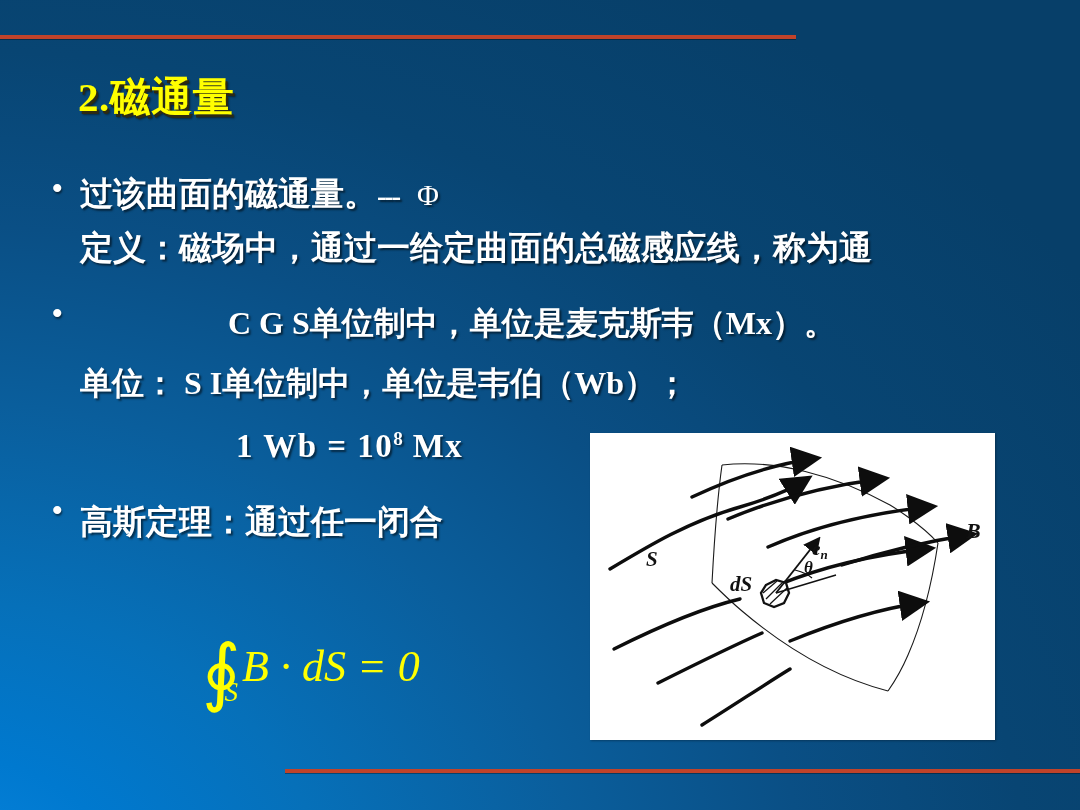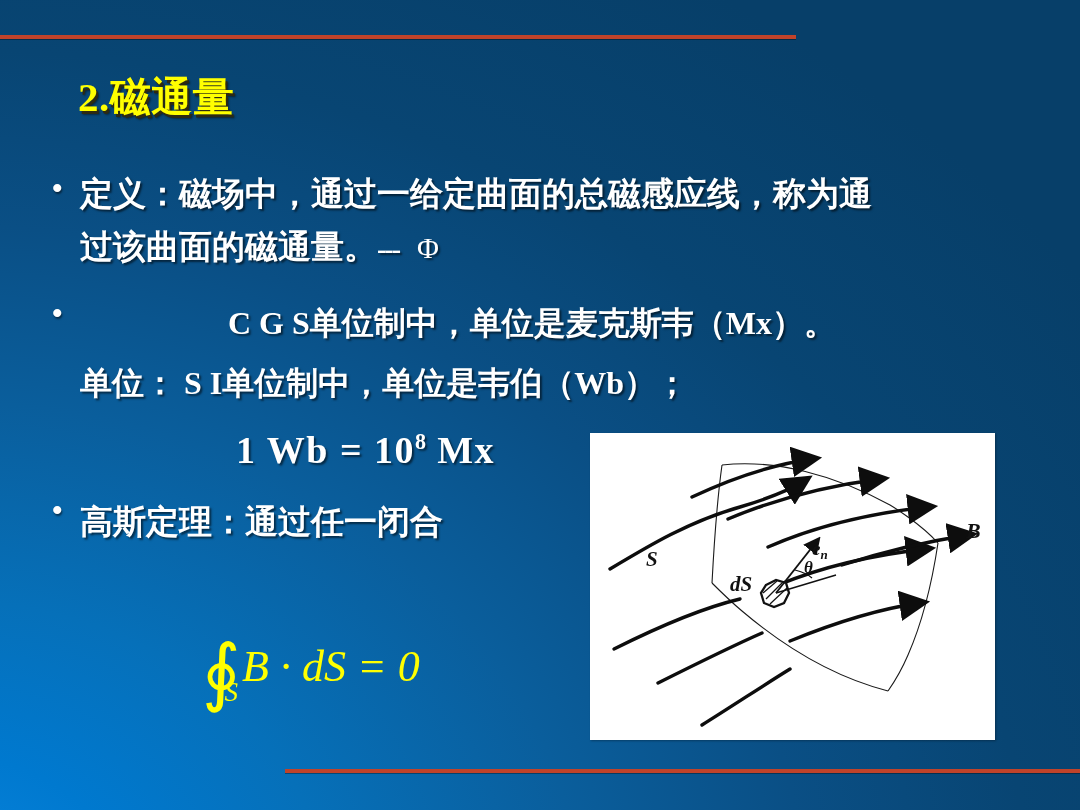--- a/index.html
+++ b/index.html
@@ -79,21 +79,21 @@
   #bullet-units { left: 52px; top: 293px; }
   #bullet-units .bullet-body { font-size: 32px; line-height: 60px; }
   #bullet-units .line-2 { padding-left: 148px; }
   .latin { font-family: "Liberation Serif", "DejaVu Serif", serif; letter-spacing: 1px; }
 
   
   #equation-wb {
     position: absolute;
     left: 236px;
     top: 428px;
-    font-size: 38px;
+    font-size: 33px;
     font-weight: bold;
     letter-spacing: 1.5px;
     white-space: nowrap;
   }
   #equation-wb sup { font-size: 0.58em; vertical-align: super; letter-spacing: 0; }
 
   
   #bullet-gauss { left: 52px; top: 490px; }
   #bullet-gauss .bullet-body { font-size: 33px; line-height: 64px; text-align: right; }
 
@@ -148,24 +148,24 @@
 <div id="slide">
 
   <div class="rule rule-top"></div>
   <div class="rule rule-bottom"></div>
 
   <div class="title">2.磁通量</div>
 
   <div class="bullet-row body-text" id="bullet-definition">
     <span class="bullet-dot">•</span>
     <span class="bullet-body">
-      <span class="line">定义：磁场中，通过一给定曲面的总磁感应线，称为通</span>
       <span class="line">
         <span>过该曲面的磁通量。</span><span class="dashes">---</span><span class="phi">Φ</span>
       </span>
+      <span class="line">定义：磁场中，通过一给定曲面的总磁感应线，称为通</span>
     </span>
   </div>
 
   <div class="bullet-row body-text" id="bullet-units">
     <span class="bullet-dot">•</span>
     <span class="bullet-body">
       <span class="line line-2">C G S单位制中，单位是麦克斯韦（Mx）。</span>
       <span class="line line-1">单位：  S I单位制中，单位是韦伯（Wb）；</span>
     </span>
   </div>

